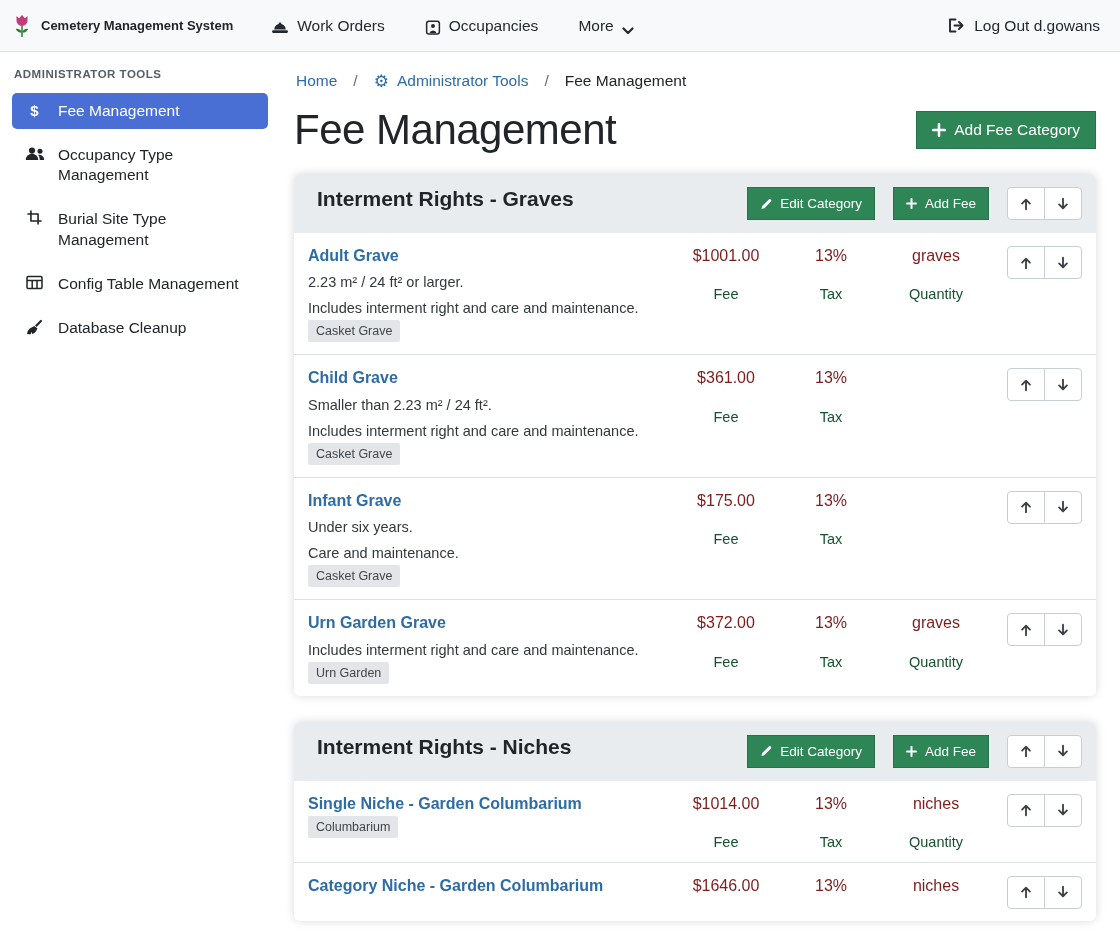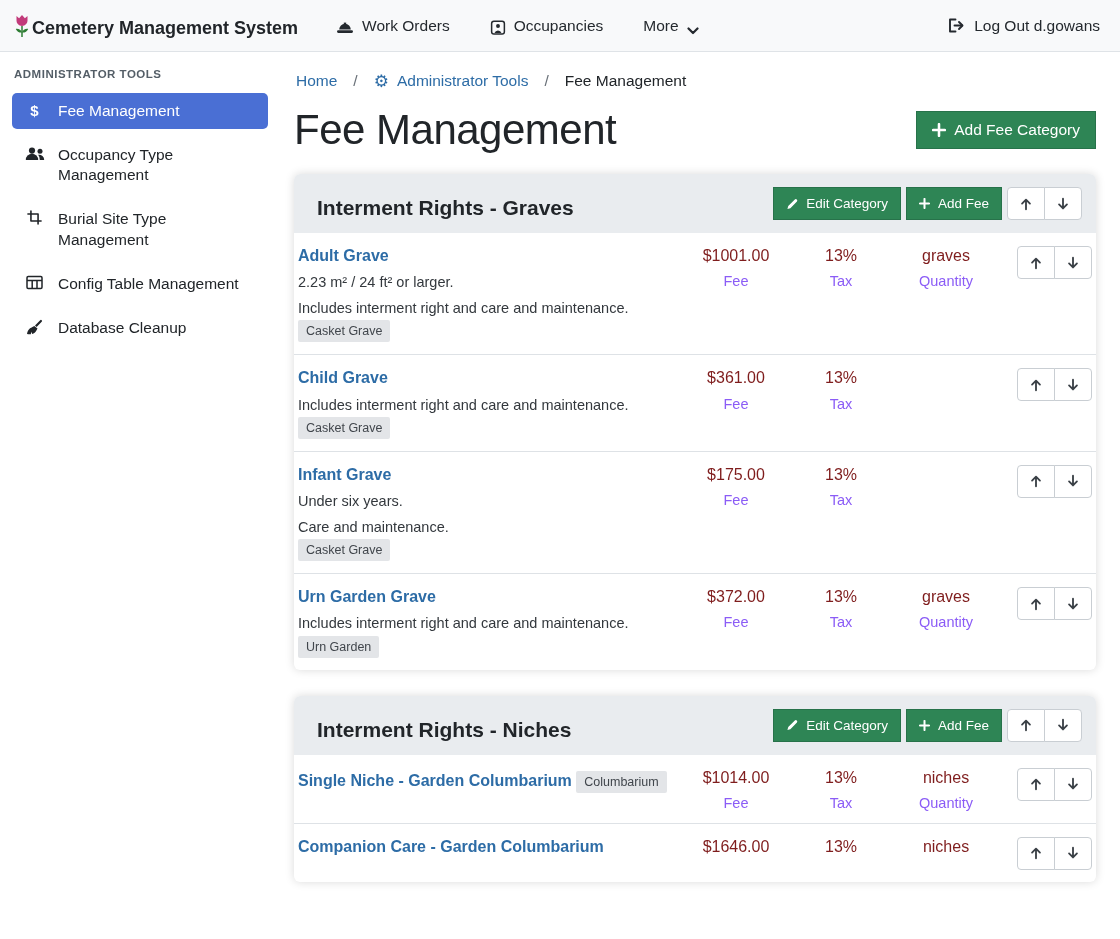--- a/index.html
+++ b/index.html
@@ -3,21 +3,21 @@
 <meta charset="utf-8">
 <style>
   *{margin:0;padding:0;box-sizing:border-box}
   html,body{width:1120px;height:939px;overflow:hidden;background:#fff;
     font-family:"Liberation Sans","DejaVu Sans",sans-serif;color:#212529}
   a{cursor:pointer}
 
   
   .navbar{height:52px;background:#f8f9fa;border-bottom:1px solid #dfe3e7;
     display:flex;align-items:center;padding:0 20px 0 12px}
-  .brand{display:flex;align-items:flex-end;font-size:18px;font-weight:700;color:#212529}
+  .brand{display:flex;align-items:center;gap:9px;font-size:13px;font-weight:700;color:#212529}
   .nav-items{display:flex;align-items:center;gap:40px;margin-left:38px;font-size:15.5px}
   .nav-item{display:flex;align-items:flex-end;gap:8px;color:#24292e;cursor:pointer}
   .logout{margin-left:auto;display:flex;align-items:center;gap:9px;font-size:15.5px;color:#24292e;cursor:pointer}
   .icn{display:inline-flex;align-items:center;justify-content:center}
 
   
   .layout{display:flex;height:887px}
   .sidebar{width:280px;flex-shrink:0;padding:16px 12px 0 12px}
   .sidebar-heading{font-size:11.5px;font-weight:700;color:#545e67;letter-spacing:.5px;margin:0 2px 13px}
   .side-item{display:flex;gap:13px;align-items:flex-start;padding:8px 12px;margin-bottom:8px;
@@ -45,35 +45,35 @@
   .btn-lg{font-size:15.5px;padding:9px 15px}
   .btn-sm{font-size:13.5px;padding:8px 12px}
   .btn-group{display:inline-flex}
   .btn-arrow{width:38px;height:33px;background:#fff;border:1px solid #c9ced3;
     display:flex;align-items:center;justify-content:center;cursor:pointer;padding:0}
   .btn-group .btn-arrow:first-child{border-radius:4px 0 0 4px}
   .btn-group .btn-arrow:last-child{border-radius:0 4px 4px 0;margin-left:-1px}
 
   
   .card{border-radius:6px;box-shadow:0 0 10px rgba(0,0,0,.15);margin-bottom:26px;background:#fff;overflow:hidden}
-  .card-header{background:#e9ecef;display:flex;align-items:flex-end;padding:13px 14px;gap:5px}
+  .card-header{background:#e9ecef;display:flex;align-items:flex-start;padding:13px 14px;gap:18px}
   .card-title{font-size:21px;font-weight:600;margin-right:auto;padding-left:9px;color:#212529}
 
   
   .fee-row{display:grid;grid-template-columns:1fr 120px 90px 120px 86px;
-    padding:13px 4px 12px;border-bottom:1px solid #dee2e6;align-items:start}
+    padding:13px 14px 12px;border-bottom:1px solid #dee2e6;align-items:start}
   .fee-row:last-child{border-bottom:none}
   .fee-name{font-size:16px;font-weight:700;color:#2d6ca6;text-decoration:none;display:inline-block;line-height:1.2}
   .fee-desc{font-size:14.5px;color:#33383d;margin-top:8px;line-height:1.25}
   .fee-desc:empty{display:none}
   .badge{display:inline-block;background:#e3e5e8;color:#41464c;font-size:12.5px;
     padding:4px 8px;border-radius:2px;margin-top:3px}
   .fee-col{text-align:center}
   .val{font-size:16px;color:#7f1d1d;line-height:1.2}
-  .lbl{font-size:14.5px;color:#8b5cf6;margin-top:8px}
+  .lbl{font-size:14.5px;color:#14532d;margin-top:21px}
   .val:empty,.lbl:empty{display:none}
   .row-arrows{justify-self:end}
 </style>
 </head>
 <body>
 
 <div class="navbar">
   <div class="brand">
     <span class="icn">
       <svg width="20" height="26" viewBox="0 0 20 26">
@@ -270,20 +270,21 @@
             <svg width="14" height="14" viewBox="0 0 16 16" fill="none" stroke="#3a4046" stroke-width="2.1" stroke-linecap="round" stroke-linejoin="round">
                 <path d="M8 2v11M3.5 8.5 8 13l4.5-4.5"></path>
               </svg>
           </button>
         </div>
       </div>
 
       <div class="fee-row">
         <div>
           <a class="fee-name">Child Grave</a>
+          <div class="fee-desc">Smaller than 2.23 m² / 24 ft².</div>
           <div class="fee-desc">Includes interment right and care and maintenance.</div>
           <span class="badge">Casket Grave</span>
         </div>
         <div class="fee-col">
           <div class="val">$361.00</div>
           <div class="lbl">Fee</div>
         </div>
         <div class="fee-col">
           <div class="val">13%</div>
           <div class="lbl">Tax</div>
@@ -432,21 +433,21 @@
           <button class="btn-arrow">
             <svg width="14" height="14" viewBox="0 0 16 16" fill="none" stroke="#3a4046" stroke-width="2.1" stroke-linecap="round" stroke-linejoin="round">
                 <path d="M8 2v11M3.5 8.5 8 13l4.5-4.5"></path>
               </svg>
           </button>
         </div>
       </div>
 
       <div class="fee-row">
         <div>
-          <a class="fee-name">Companion Care - Garden Columbarium</a>
+          <a class="fee-name">Category Niche - Garden Columbarium</a>
           
           
         </div>
         <div class="fee-col">
           <div class="val">$1646.00</div>
 
         </div>
         <div class="fee-col">
           <div class="val">13%</div>
 

